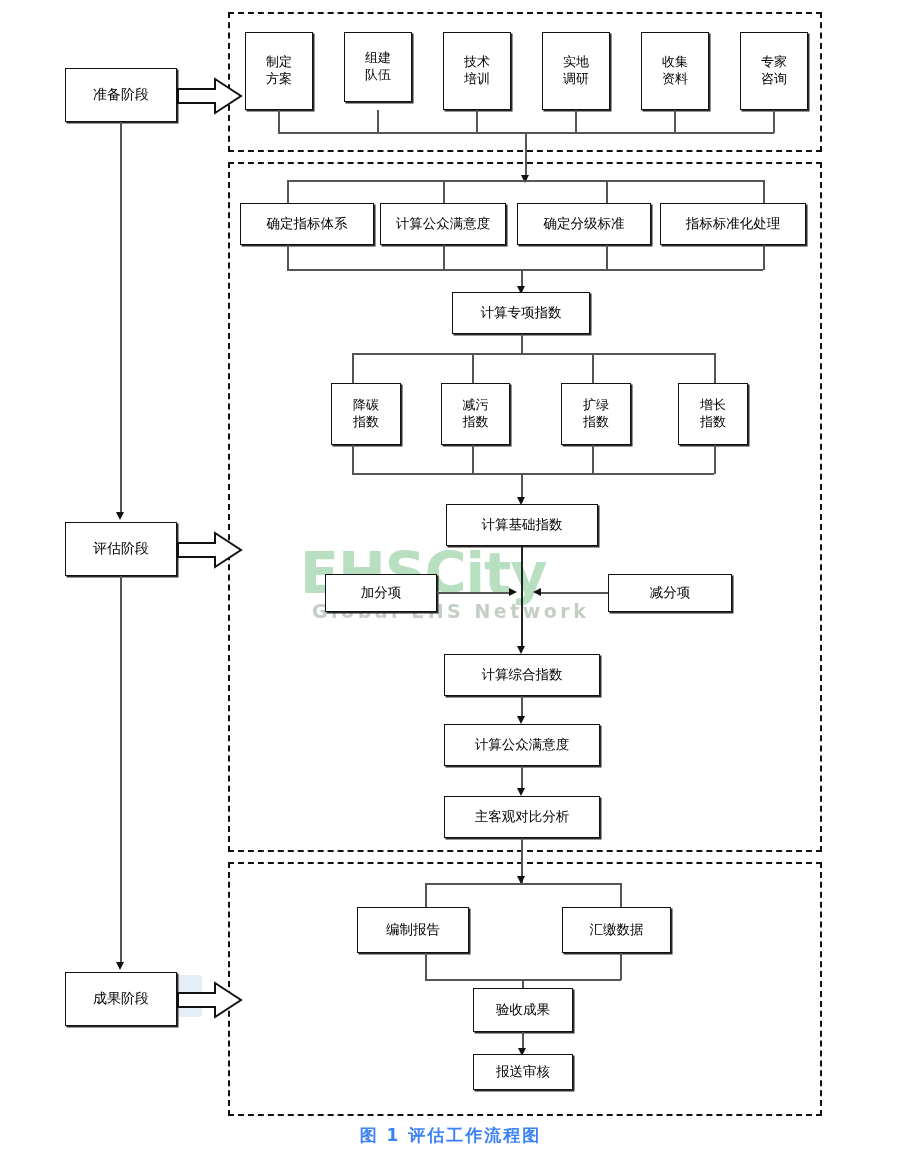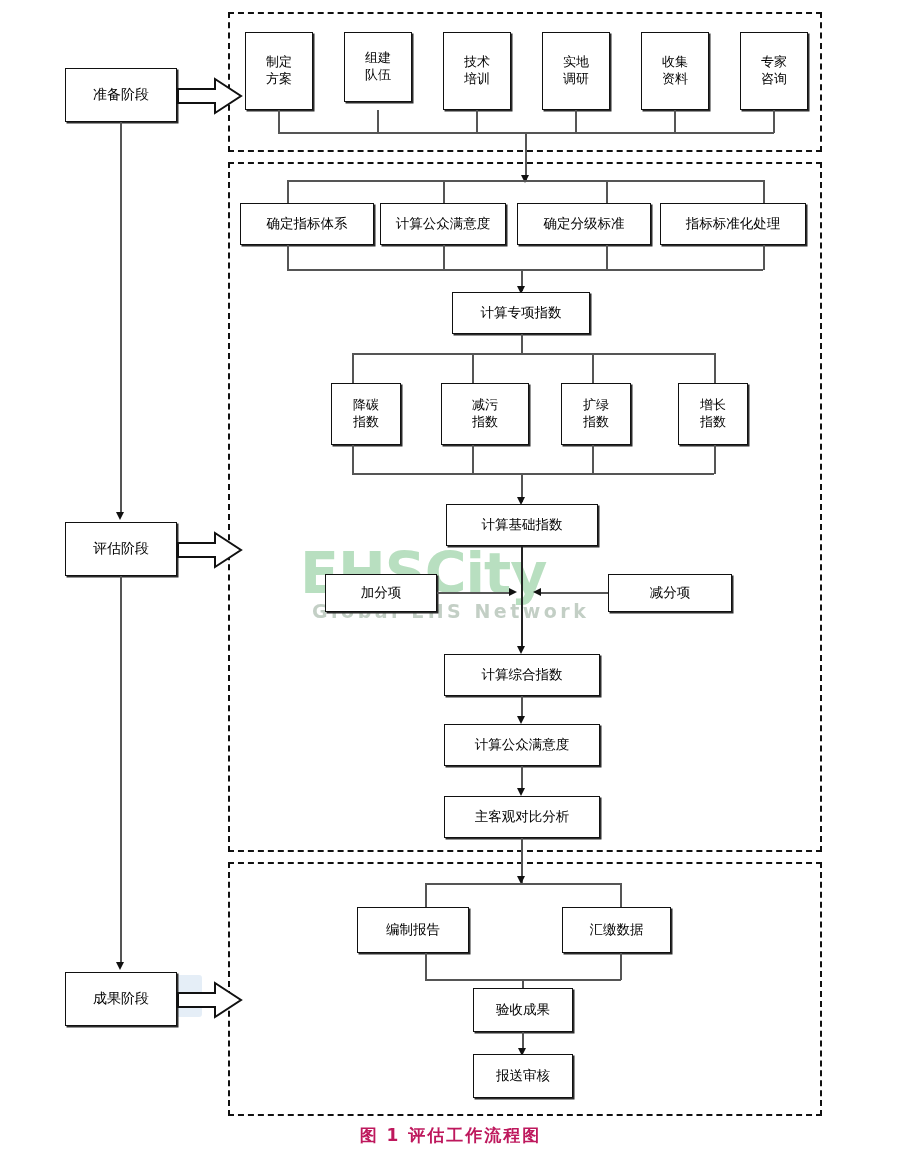--- a/index.html
+++ b/index.html
@@ -99,21 +99,21 @@
 
   
   .caption{
     position:absolute;
     left:0;right:0;
     top:1124px;
     text-align:center;
     font-size:17px;
     font-weight:bold;
     letter-spacing:2px;
-    color:#be185d;
+    color:#3b82f6;
     font-family:"DejaVu Sans","Liberation Serif",serif;
   }
 </style>
 </head>
 <body>
 
 <div id="stage">
 
   <div class="wm wm-main">EHSCity</div>
   <div class="wm wm-sub">Global EHS Network</div>
@@ -195,21 +195,21 @@
 
   <div class="ln v" style="left:521px; top:334px; height:20px;"></div>
   <div class="ln h" style="left:352px; top:353px; width:362px;"></div>
   <div class="ln v" style="left:352px; top:353px; height:30px;"></div>
   <div class="ln v" style="left:472px; top:353px; height:30px;"></div>
   <div class="ln v" style="left:592px; top:353px; height:30px;"></div>
   <div class="ln v" style="left:714px; top:353px; height:30px;"></div>
 
   <div class="box sm" style="left:331px; top:383px; width:70px; height:62px; white-space:pre-line;">降碳
 指数</div>
-  <div class="box sm" style="left:441px; top:383px; width:88px; height:62px; white-space:pre-line;">减污
+  <div class="box sm" style="left:441px; top:383px; width:69px; height:62px; white-space:pre-line;">减污
 指数</div>
   <div class="box sm" style="left:561px; top:383px; width:70px; height:62px; white-space:pre-line;">扩绿
 指数</div>
   <div class="box sm" style="left:678px; top:383px; width:70px; height:62px; white-space:pre-line;">增长
 指数</div>
 
   <div class="ln v" style="left:352px; top:445px; height:29px;"></div>
   <div class="ln v" style="left:472px; top:445px; height:29px;"></div>
   <div class="ln v" style="left:592px; top:445px; height:29px;"></div>
   <div class="ln v" style="left:714px; top:445px; height:29px;"></div>
@@ -258,17 +258,17 @@
   <div class="ln h" style="left:425px; top:979px; width:196px;"></div>
 
   <div class="ln v" style="left:522px; top:979px; height:18px;"></div>
   <div class="arw down" style="left:518px; top:992px;"></div>
 
   <div class="box md" style="left:473px; top:988px; width:100px; height:44px;">验收成果</div>
 
   <div class="ln v" style="left:522px; top:1032px; height:20px;"></div>
   <div class="arw down" style="left:518px; top:1048px;"></div>
 
-  <div class="box md" style="left:473px; top:1054px; width:100px; height:44px;text-align:right;">报送审核</div>
+  <div class="box md" style="left:473px; top:1054px; width:100px; height:36px;text-align:right;">报送审核</div>
 
   <div class="caption">图 1  评估工作流程图</div>
 
 </div>
 
 </body></html>

